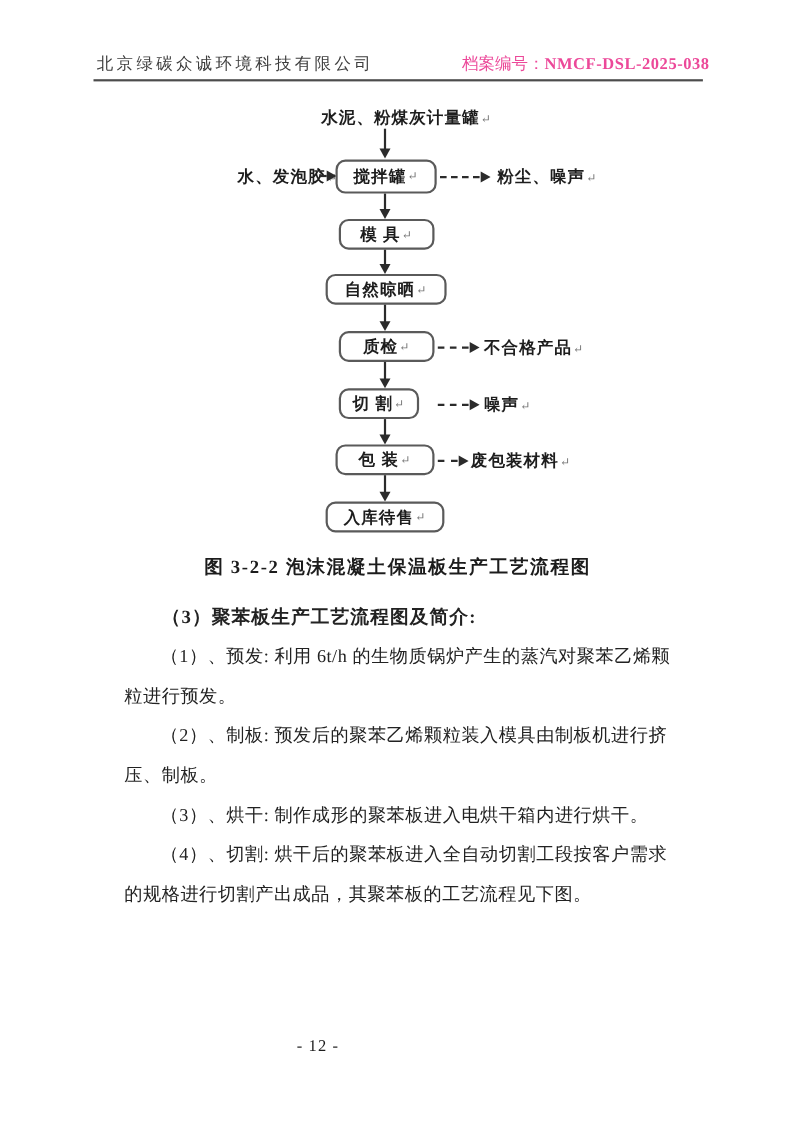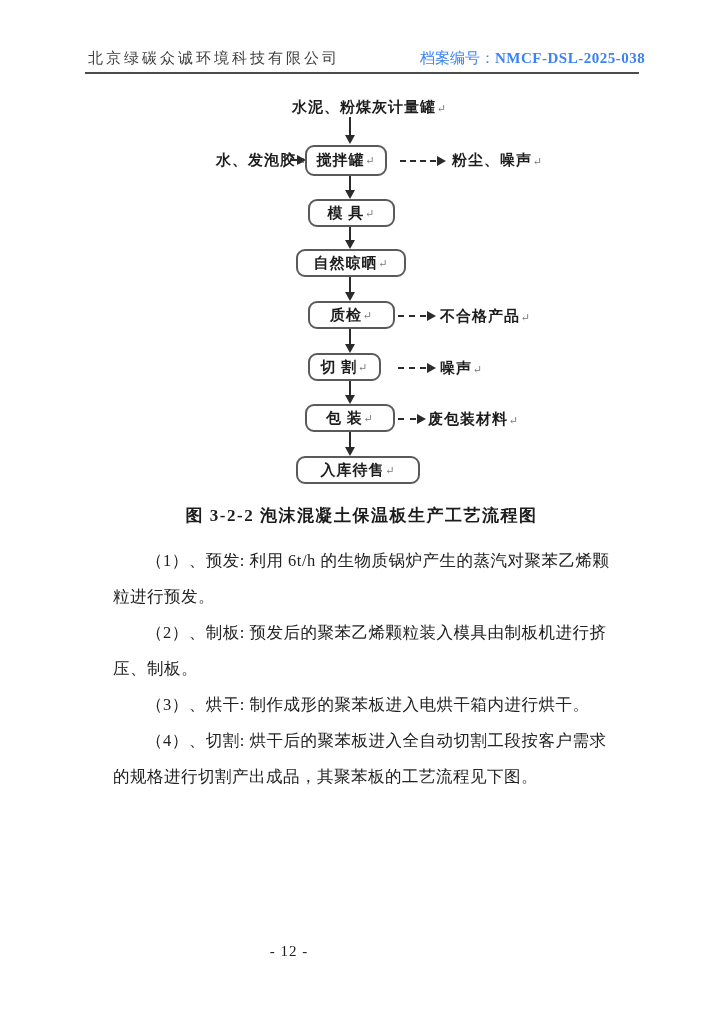--- a/index.html
+++ b/index.html
@@ -15,21 +15,21 @@
     overflow: hidden;
   }
 
   
   .hdr-company {
     position: absolute; left: 88px; top: 49px;
     font-size: 15px; letter-spacing: 3px; color: #3d3d3d;
   }
   .hdr-archive {
     position: absolute; left: 420px; top: 49px;
-    font-size: 15px; color: #3b82f6; text-align: center;
+    font-size: 15px; color: #ec4899; text-align: center;
   }
   .hdr-archive .no { font-weight: bold; letter-spacing: 0.5px; }
   .hdr-rule {
     position: absolute; left: 85px; top: 72px; width: 554px; height: 0;
     border-top: 2px solid #4c4c4c;
   }
 
   
   .flow { position: absolute; left: 0; top: 95px; width: 723px; height: 400px; }
   .fc-box {
@@ -96,21 +96,21 @@
 
     <div class="fc-label" style="left:292px; top:3px;">
       <span>水泥、粉煤灰计量罐</span><span class="ret">↵</span>
     </div>
     <div class="varrow" style="left:349px; top:22px; height:19px;"></div>
 
     <div class="fc-label" style="left:216px; top:56px;">
       <span>水、发泡胶</span><span class="ret">↵</span>
     </div>
     <div class="harrow" style="left:291px; top:64px; width:6px;"></div>
-    <div class="fc-box" style="left:305px; top:50px; width:82px; height:31px;">
+    <div class="fc-box" style="left:305px; top:50px; width:92px; height:31px;">
       <span>搅拌罐</span>
         <span class="ret">↵</span>
     </div>
     <div class="darrow" style="left:400px; top:65px; width:36px;"></div>
     <div class="fc-label" style="left:452px; top:56px;">
       <span>粉尘、噪声</span><span class="ret">↵</span>
     </div>
 
     <div class="varrow" style="left:349px; top:81px; height:15px;"></div>
 
@@ -149,29 +149,30 @@
     <div class="fc-box" style="left:305px; top:309px; width:90px; height:28px;">
       <span>包 装</span>
         <span class="ret">↵</span>
     </div>
     <div class="darrow" style="left:398px; top:323px; width:18px;"></div>
     <div class="fc-label" style="left:428px; top:315px;">
       <span>废包装材料</span><span class="ret">↵</span>
     </div>
     <div class="varrow" style="left:349px; top:337px; height:16px;"></div>
 
-    <div class="fc-box" style="left:296px; top:361px; width:124px; height:28px;">
+    <div class="fc-box" style="left:296px; top:361px; width:108px; height:28px;">
       <span>入库待售</span>
         <span class="ret">↵</span>
     </div>
   </div>
 
   <div class="caption">图 3-2-2 泡沫混凝土保温板生产工艺流程图</div>
 
   <div class="textblock">
+    <div class="heading">（3）聚苯板生产工艺流程图及简介:</div>
     <div class="para">
       <div class="line first">（1）、预发: 利用 6t/h 的生物质锅炉产生的蒸汽对聚苯乙烯颗</div>
       <div class="line">粒进行预发。</div>
     </div>
     <div class="para">
       <div class="line first">（2）、制板: 预发后的聚苯乙烯颗粒装入模具由制板机进行挤</div>
       <div class="line">压、制板。</div>
     </div>
     <div class="para">
       <div class="line first">（3）、烘干: 制作成形的聚苯板进入电烘干箱内进行烘干。</div>

